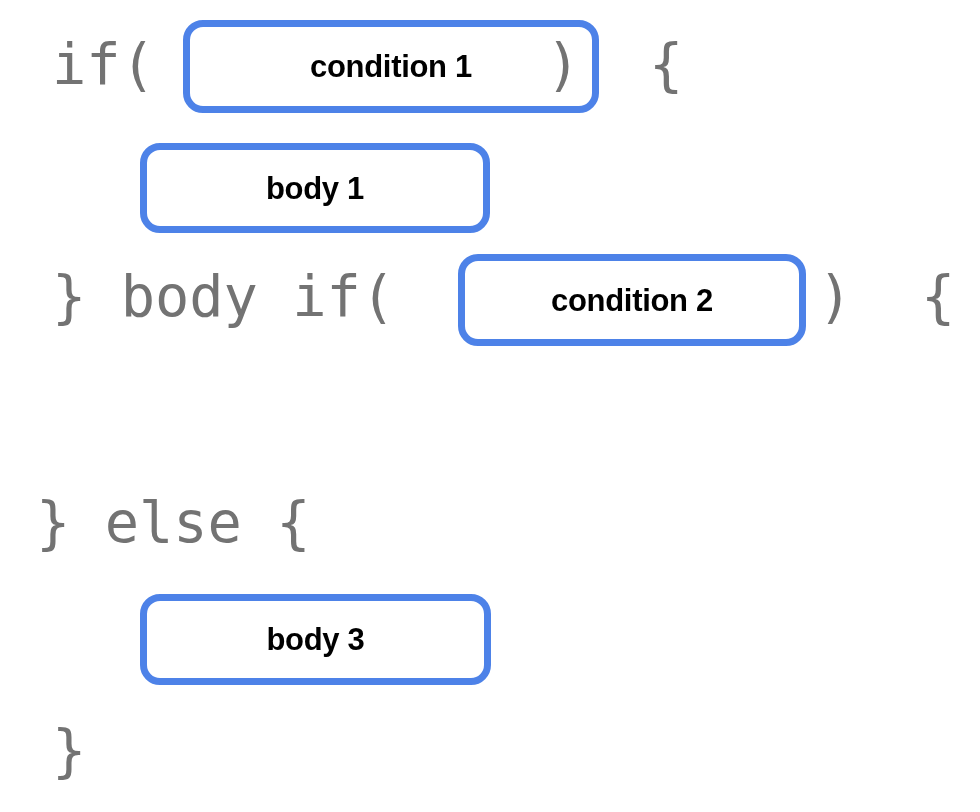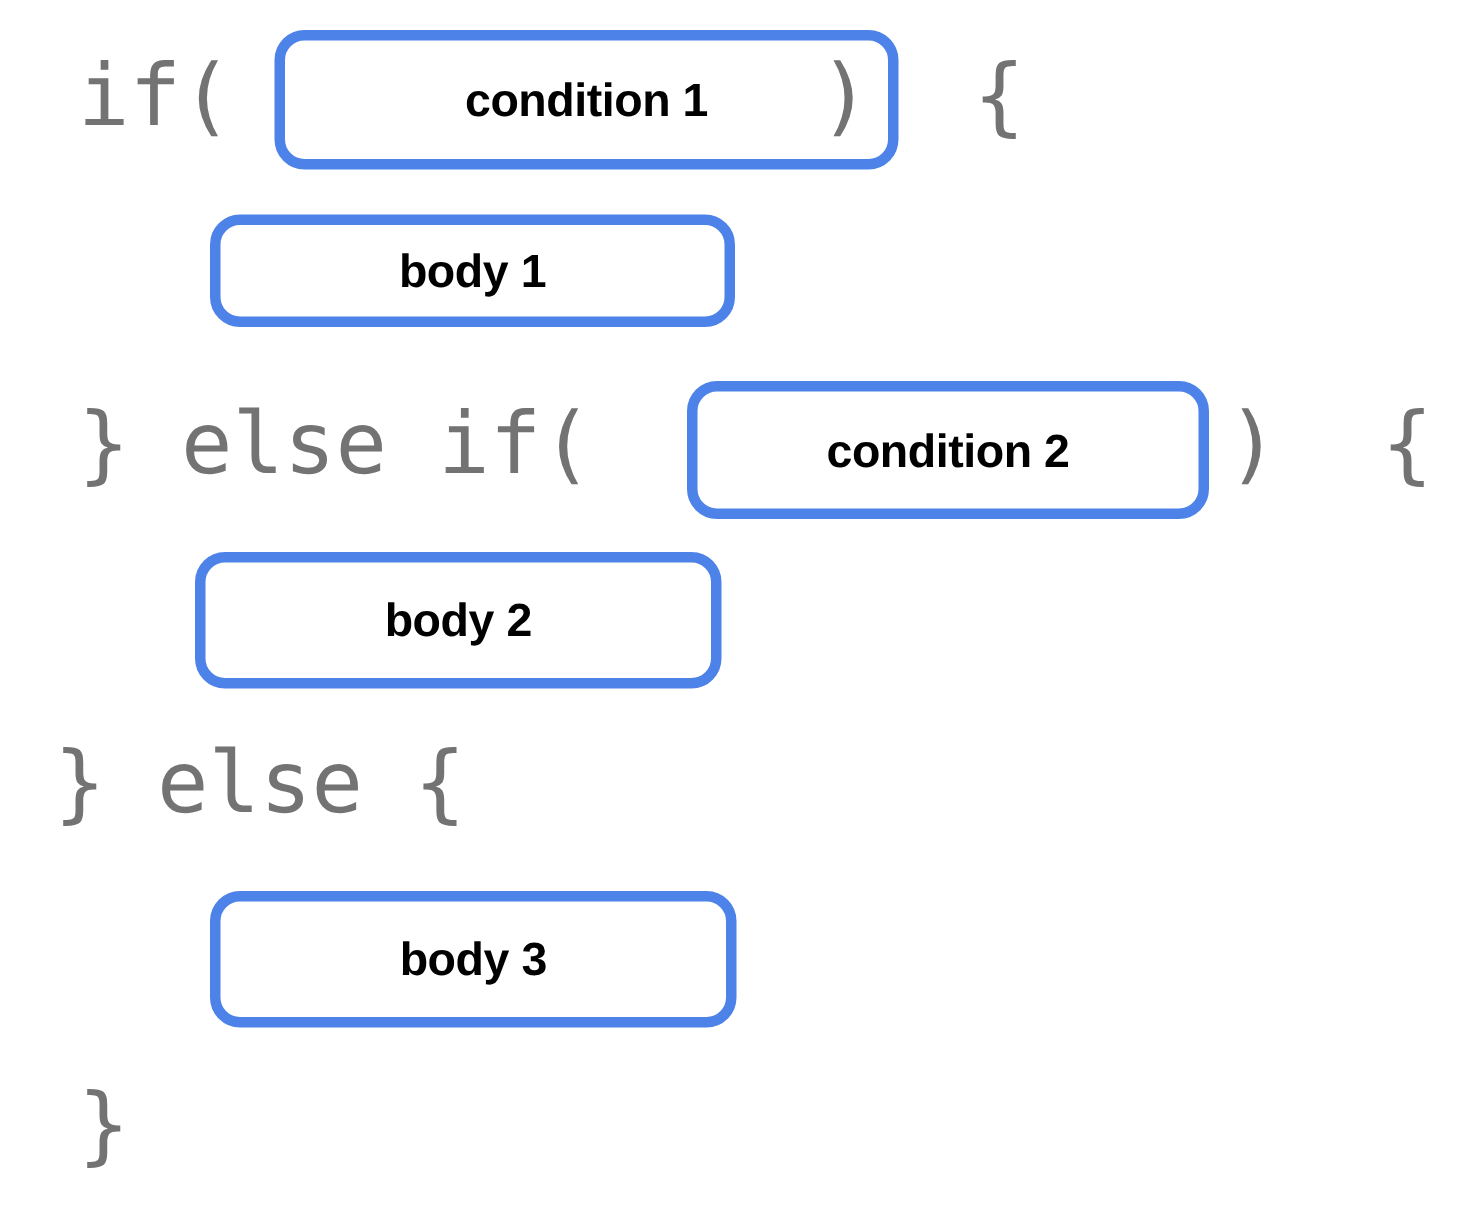--- a/index.html
+++ b/index.html
@@ -54,21 +54,21 @@
     white-space: nowrap;
     line-height: 1;
   }
 
   
   #code-if        { left: 52px;  top: 36px; }
   #slot-cond1     { left: 183px; top: 20px;  width: 416px; height: 93px; }
   #code-close1    { left: 546px; top: 36px; }
 
   
-  #slot-body1     { left: 140px; top: 143px; width: 350px; height: 75px; }
+  #slot-body1     { left: 140px; top: 143px; width: 350px; height: 90px; }
 
   
   #code-elseif    { left: 52px;  top: 268px; }
   #slot-cond2     { left: 458px; top: 254px; width: 348px; height: 92px; }
   #code-close2    { left: 818px; top: 268px; }
 
   
   #slot-body2     { left: 130px; top: 368px; width: 351px; height: 91px; }
 
   
@@ -90,31 +90,28 @@
   <div class="slot" id="slot-cond1">
     <span class="slot-label">condition 1</span>
   </div>
 
   <span class="code" id="code-close1">)  {</span>
 
   <div class="slot" id="slot-body1">
     <span class="slot-label">body 1</span>
   </div>
 
-  <span class="code" id="code-elseif">} else if(</span>
+  <span class="code" id="code-elseif">} body if(</span>
 
   <div class="slot" id="slot-cond2">
     <span class="slot-label">condition 2</span>
   </div>
 
   <span class="code" id="code-close2">)  {</span>
 
-  <div class="slot" id="slot-body2">
-    <span class="slot-label">body 2</span>
-  </div>
 
   <span class="code" id="code-else">} else {</span>
 
   <div class="slot" id="slot-body3">
     <span class="slot-label">body 3</span>
   </div>
 
   <span class="code" id="code-endbrace">}</span>
 
 </div>

